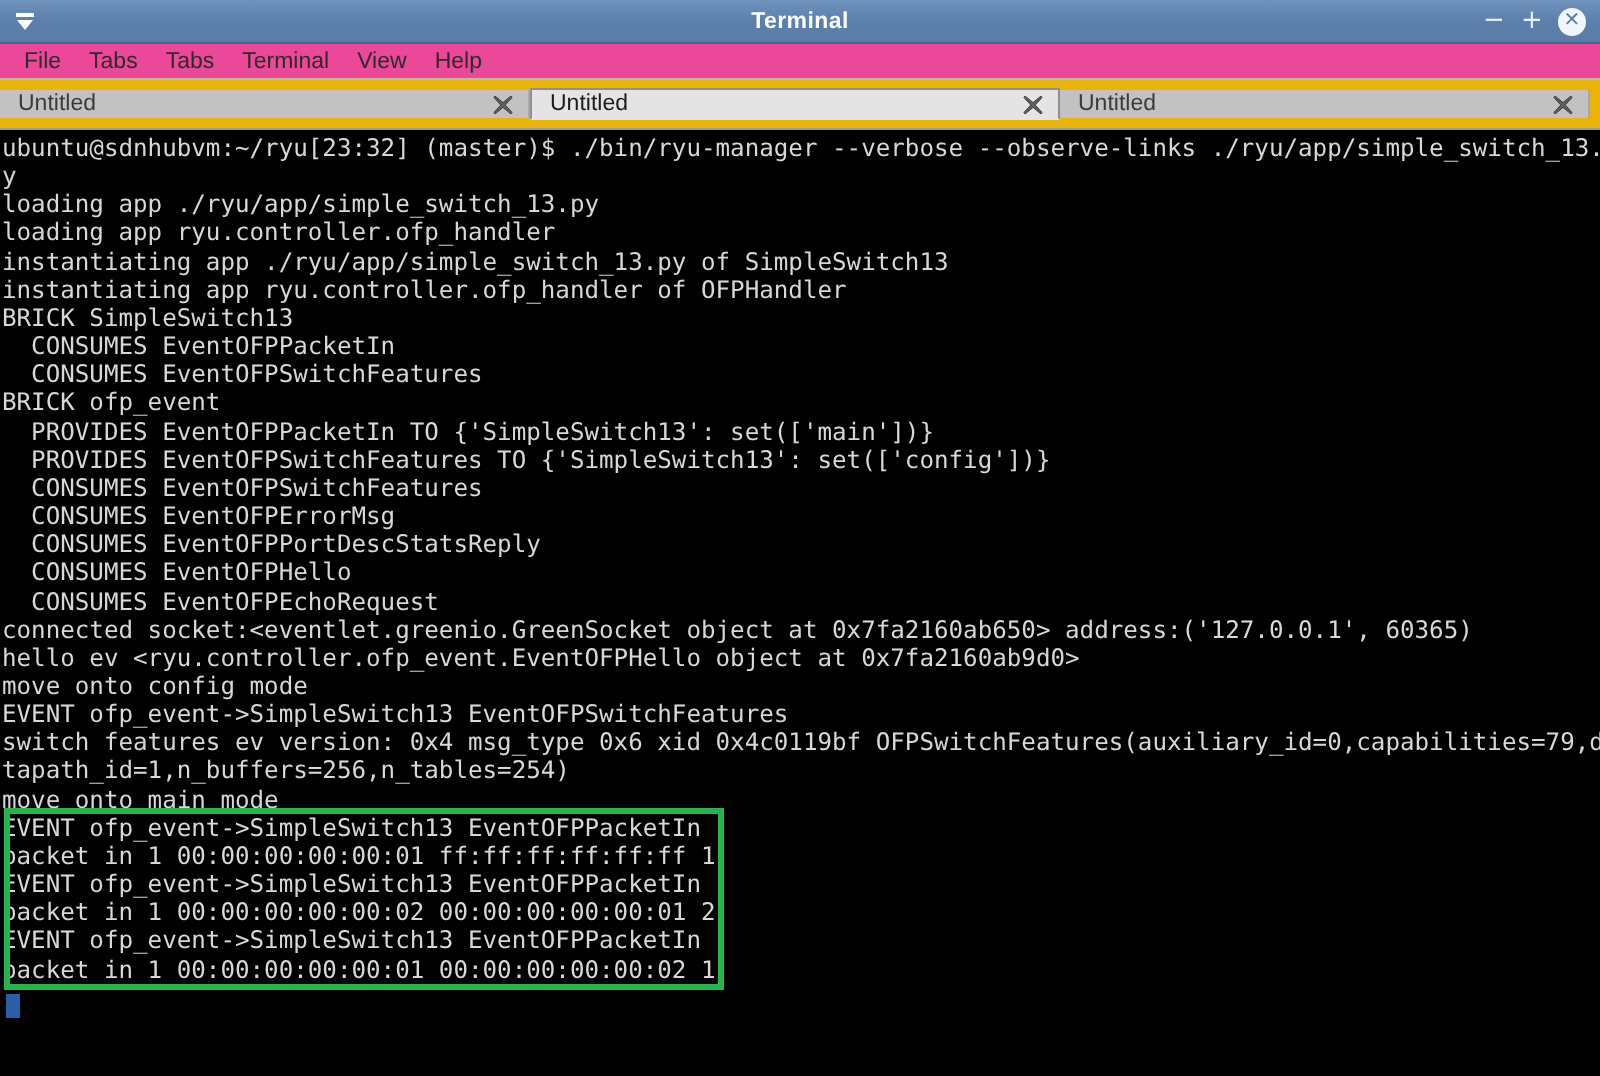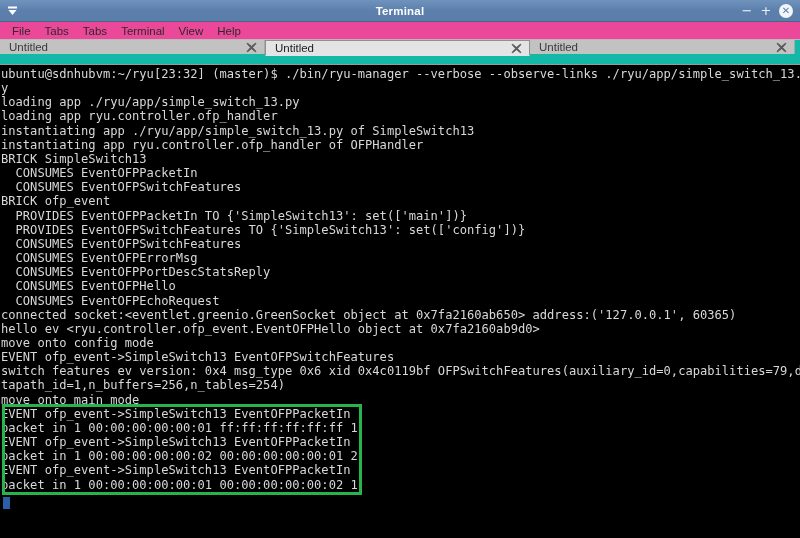--- a/index.html
+++ b/index.html
@@ -97,23 +97,23 @@
     color: #2b2b2b;
     padding: 0 7px;
     line-height: 18px;
     white-space: nowrap;
   }
 
   
   .tabbar {
     height: 25px;
     flex: 0 0 25px;
-    background: #14b8a6;
-    display: flex;
-    align-items: flex-start;
+    background: #eab308;
+    display: flex;
+    align-items: center;
     border-bottom: 1px solid #9a9a9a;
   }
   .tab {
     width: 265px;
     flex: 0 0 265px;
     display: flex;
     align-items: center;
     padding: 0 6px 0 9px;
     position: relative;
     background: #c2c2c2;

